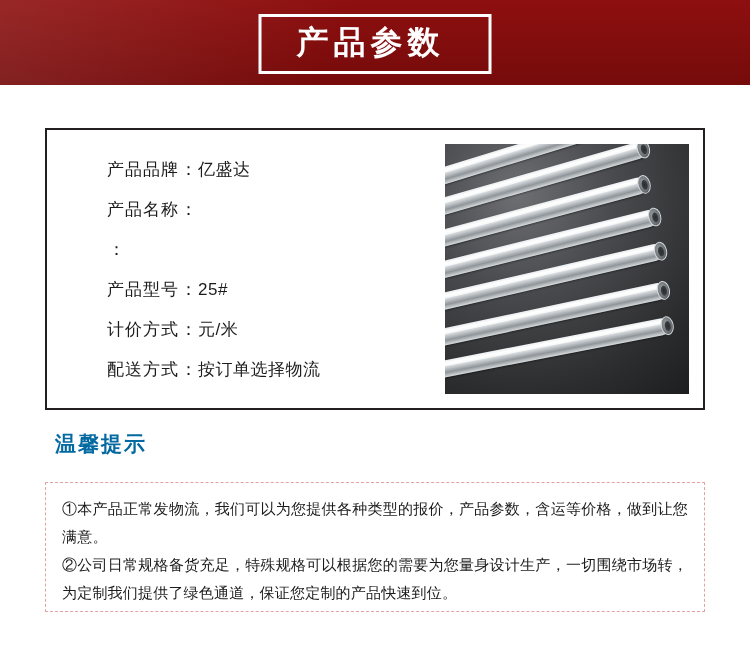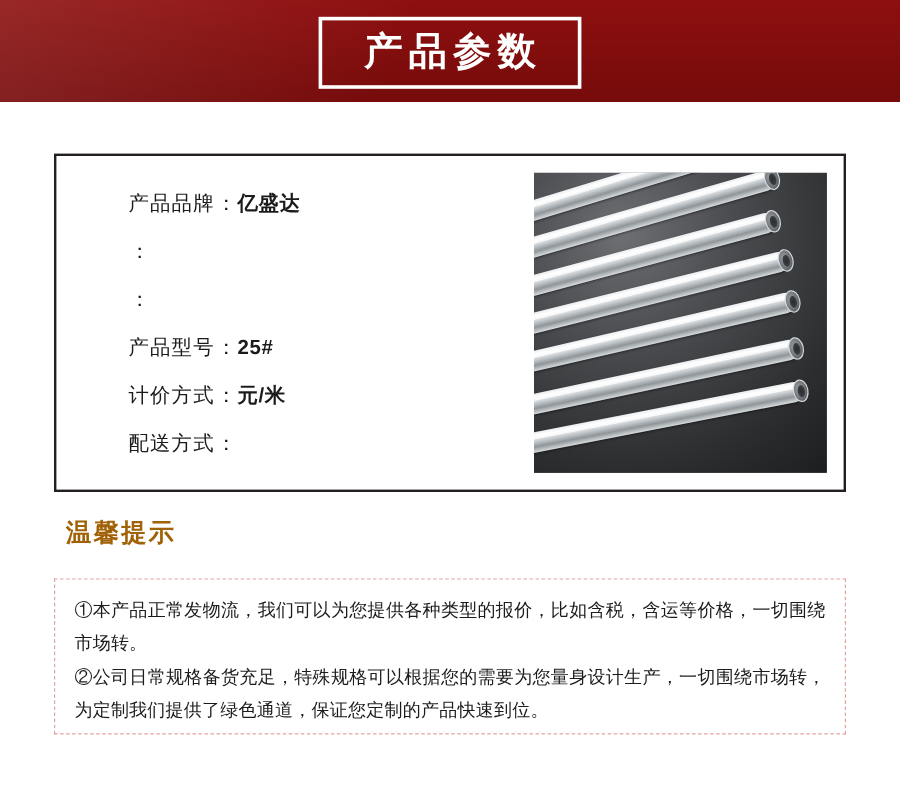--- a/index.html
+++ b/index.html
@@ -29,21 +29,21 @@
     left: 0; top: 0;
     width: 750px; height: 85px;
     background: linear-gradient(115deg, rgba(255,255,255,0.10) 0%, rgba(255,255,255,0.0) 45%);
   }
   .header-title-box {
     position: absolute;
     left: 50%;
     top: 14px;
     transform: translateX(-50%);
     border: 3px solid #ffffff;
-    padding: 5px 30px 9px 30px;
+    padding: 5px 44px 9px 30px;
     box-sizing: border-box;
   }
   .header-title {
     color: #ffffff;
     font-size: 32px;
     font-weight: bold;
     letter-spacing: 5px;
     line-height: 40px;
     white-space: nowrap;
     text-indent: 5px;
@@ -76,21 +76,20 @@
     white-space: nowrap;
   }
   .spec-label {
     letter-spacing: 1px;
   }
   .spec-colon {
     padding: 0 1px;
   }
   .spec-value {
     letter-spacing: 0.5px;
-    font-weight: bold;
   }
 
   
   .photo-frame {
     position: absolute;
     right: 14px;
     top: 14px;
     width: 244px;
     height: 250px;
     overflow: hidden;
@@ -138,21 +137,21 @@
     background: rgba(255,255,255,0.75);
   }
 
   
   .tips-title {
     position: absolute;
     left: 55px;
     top: 430px;
     font-size: 21px;
     font-weight: bold;
-    color: #a16207;
+    color: #0369a1;
     letter-spacing: 2px;
   }
   .tips-box {
     position: absolute;
     left: 45px;
     top: 482px;
     width: 660px;
     height: 130px;
     border: 1px dashed #e4a3a3;
     box-sizing: border-box;
@@ -188,20 +187,21 @@
 
   <div class="spec-list">
 
     <div class="spec-row">
       <span class="spec-label">产品品牌</span>
       <span class="spec-colon">：</span>
       <span class="spec-value">亿盛达</span>
     </div>
 
     <div class="spec-row">
+      <span class="spec-label">产品名称</span>
       <span class="spec-colon">：</span>
     </div>
 
     <div class="spec-row">
       <span class="spec-colon">：</span>
     </div>
 
     <div class="spec-row">
       <span class="spec-label">产品型号</span>
       <span class="spec-colon">：</span>
@@ -210,20 +210,21 @@
 
     <div class="spec-row">
       <span class="spec-label">计价方式</span>
       <span class="spec-colon">：</span>
       <span class="spec-value">元/米</span>
     </div>
 
     <div class="spec-row">
       <span class="spec-label">配送方式</span>
       <span class="spec-colon">：</span>
+      <span class="spec-value">按订单选择物流</span>
     </div>
 
   </div>
 
   <div class="photo-frame">
     <div class="photo-bg"></div>
 
     <div class="pipe" style="left:-30px; top:32px; width:230px; transform:rotate(-17deg);">
       <div class="pipe-sheen"></div>
 
@@ -251,17 +252,17 @@
     <div class="pipe" style="left:-60px; top:228px; width:290px; transform:rotate(-11deg);">
       <div class="pipe-sheen"></div>
       <div class="cap"></div>
     </div>
   </div>
 </div>
 
 <div class="tips-title">温馨提示</div>
 
 <div class="tips-box">
-  <div class="tip-line">①本产品正常发物流，我们可以为您提供各种类型的报价，比如含税，含运等价格，一切围绕市场转。</div>
+  <div class="tip-line">①本产品正常发物流，我们可以为您提供各种类型的报价，产品参数，含运等价格，做到让您满意。</div>
   <div class="tip-line">②公司日常规格备货充足，特殊规格可以根据您的需要为您量身设计生产，一切围绕市场转，为定制我们提供了绿色通道，保证您定制的产品快速到位。</div>
 </div>
 
 <div class="bottom-strip"></div>
 
 </body></html>

